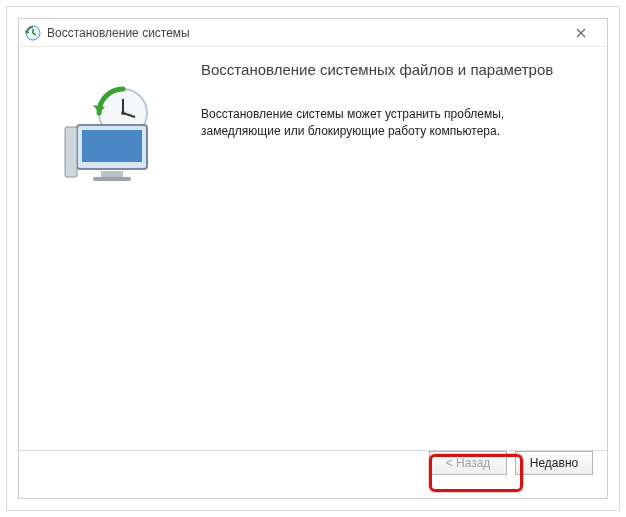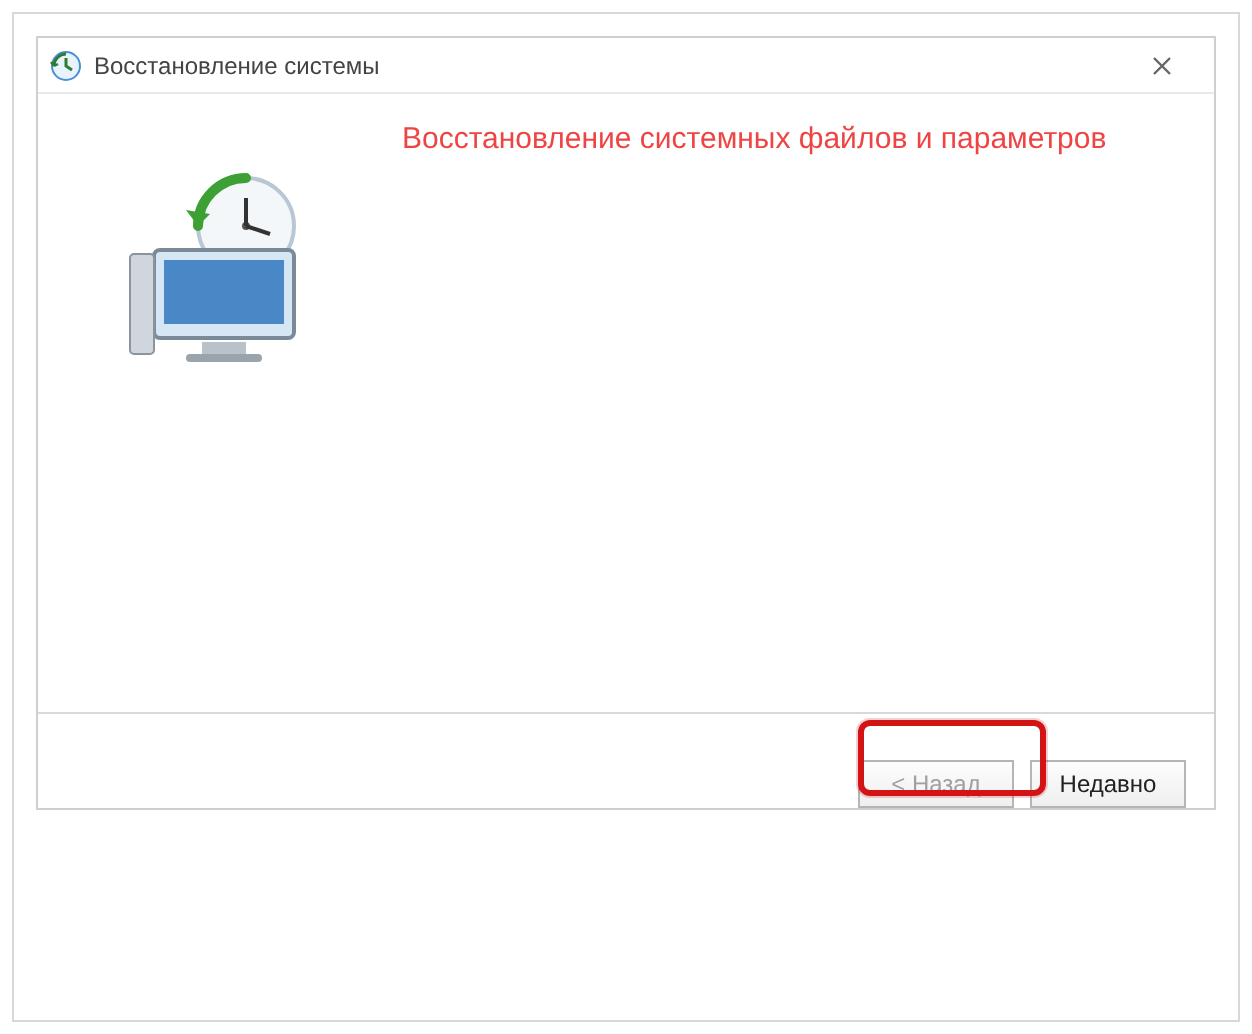--- a/index.html
+++ b/index.html
@@ -14,21 +14,21 @@
     .outer-frame {
       position: absolute;
       left: 6px; top: 6px;
       width: 614px; height: 505px;
       border: 1px solid #d8d8d8;
       background: #fff;
     }
     .window {
       position: absolute;
       left: 18px; top: 18px;
-      width: 590px; height: 387px;
+      width: 590px; height: 481px;
       border: 1px solid #cfcfcf;
       background: #fff;
       display: flex;
       flex-direction: column;
     }
     .titlebar {
       height: 28px;
       display: flex;
       align-items: center;
       padding: 0 6px;
@@ -59,35 +59,35 @@
       align-items: flex-start;
       padding-top: 24px;
     }
     .illus { width: 120px; height: 100px; }
     .right-col {
       flex: 1 1 auto;
       padding-left: 8px;
     }
     .heading {
       font-size: 15px;
-      color: #ef4444;
+      color: #404040;
       margin-bottom: 28px;
     }
     .para {
       font-size: 12px;
       color: #222;
       line-height: 1.45;
       margin-bottom: 18px;
       max-width: 370px;
     }
     .footer {
       height: 48px;
       border-top: 1px solid #d9d9d9;
       display: flex;
-      align-items: flex-end;
+      align-items: flex-start;
       justify-content: flex-end;
       padding: 0 14px;
       gap: 8px;
     }
     .btn {
       min-width: 78px;
       height: 24px;
       border: 1px solid #b5b5b5;
       background: linear-gradient(#fdfdfd, #efefef);
       font-size: 12px;
@@ -149,20 +149,21 @@
         <rect x="24" y="40" width="70" height="44" rx="3" fill="#d7e6f5" stroke="#7a8a99" stroke-width="2"></rect>
         <rect x="29" y="45" width="60" height="32" fill="#4a87c7"></rect>
         <rect x="48" y="86" width="22" height="6" fill="#b9c2cb"></rect>
         <rect x="40" y="92" width="38" height="4" rx="2" fill="#9aa4ad"></rect>
 
         <rect x="12" y="42" width="12" height="50" rx="2" fill="#cfd6dd" stroke="#8b949d"></rect>
       </svg>
     </div>
     <div class="right-col">
       <div class="heading">Восстановление системных файлов и параметров</div>
+      <div class="para">Восстановление системы может устранить проблемы, замедляющие или блокирующие работу компьютера.</div>
     </div>
   </div>
 
   <div class="footer">
     <button class="btn" disabled="">&lt; Назад</button>
     <button class="btn">Недавно</button>
     <div class="highlight-ring"></div>
   </div>
 
 </div>

